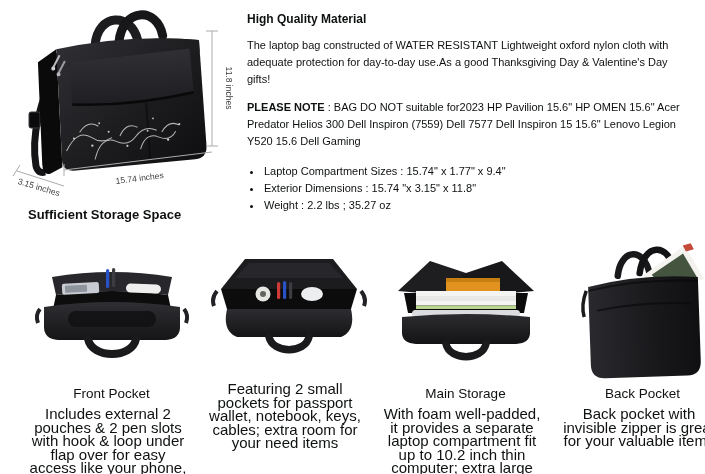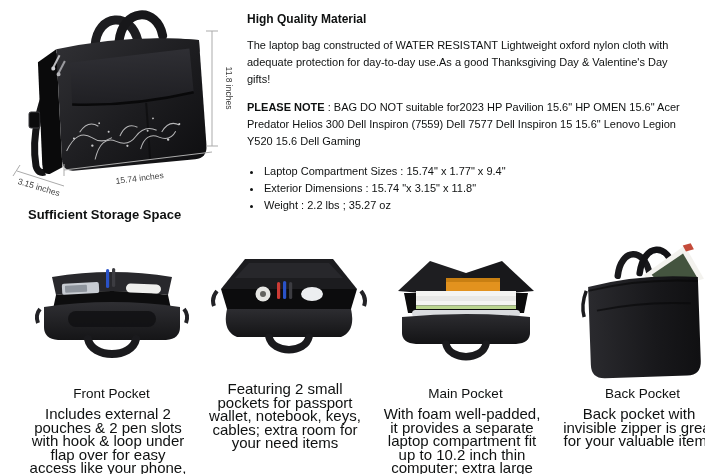--- a/index.html
+++ b/index.html
@@ -208,21 +208,21 @@
               <rect x="30" y="47" width="100" height="5" fill="#e8e8e6"></rect>
               <rect x="30" y="52" width="100" height="4.5" fill="#f4f4f2"></rect>
               <rect x="30" y="56.5" width="100" height="3.5" fill="#b9d48e"></rect>
               <rect x="26" y="61" width="108" height="7" rx="3.5" fill="#dadcdf"></rect>
             </g>
             <path d="M16,68 Q80,62 144,68 L144,84 Q144,94 130,95 L30,95 Q16,94 16,84 Z" fill="url(#c3g)"></path>
             <path d="M60,95 C64,112 96,112 100,95" fill="none" stroke="#1a1a1d" stroke-width="7.5" stroke-linecap="round"></path>
           </g>
         </svg>
       </div>
-      <h4>Main Pocket</h4>
+      <h4>Main Storage</h4>
       <p>With foam well-padded, it provides a separate laptop compartment fit up to 10.2 inch thin computer; extra large space for documents, binder, etc.</p>
     </div>
 
     <div class="col">
       <div class="img-box">
         <svg width="160" height="150" viewBox="0 0 160 150">
           <defs>
             <linearGradient id="c4g" x1="0" y1="0" x2="1" y2="0">
               <stop offset="0" stop-color="#2a2a2e"></stop>
                 <stop offset="0.6" stop-color="#18181b"></stop>

